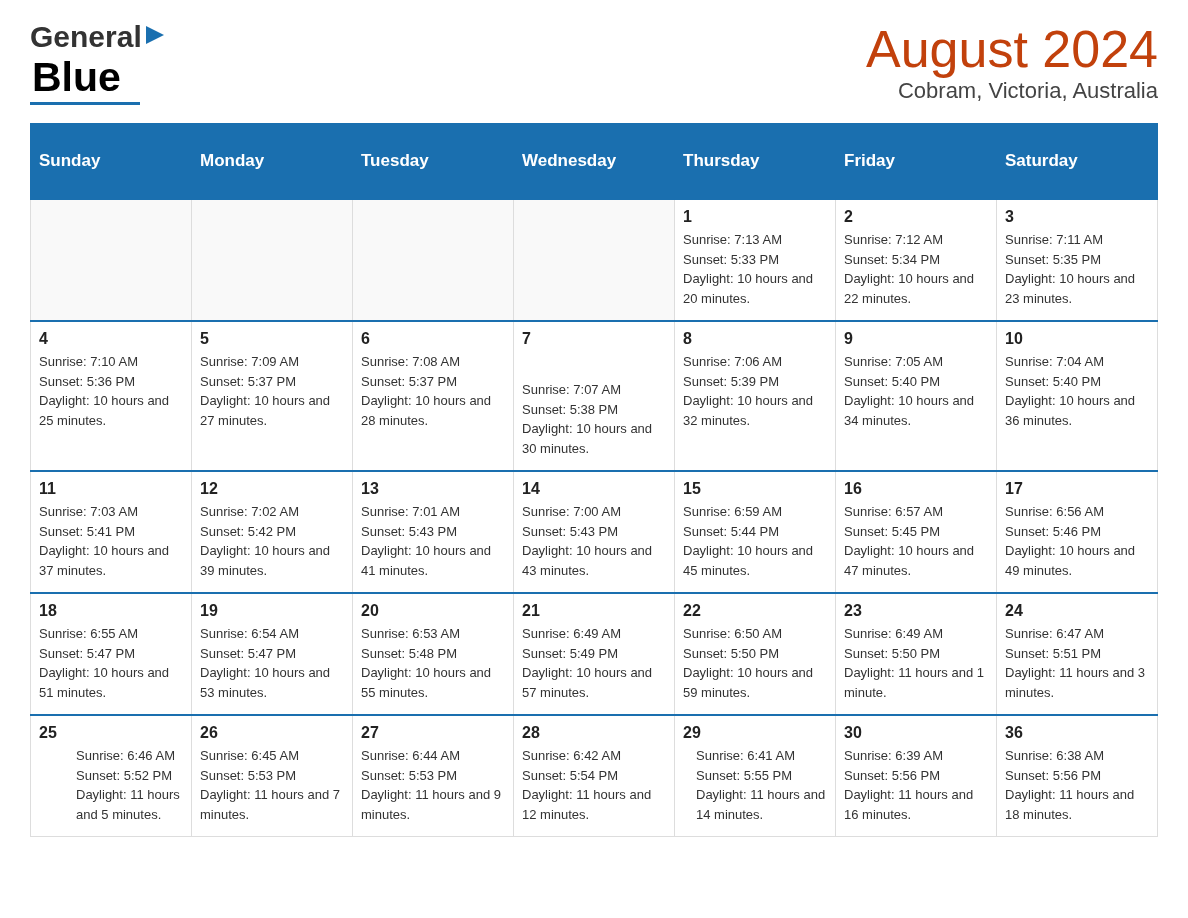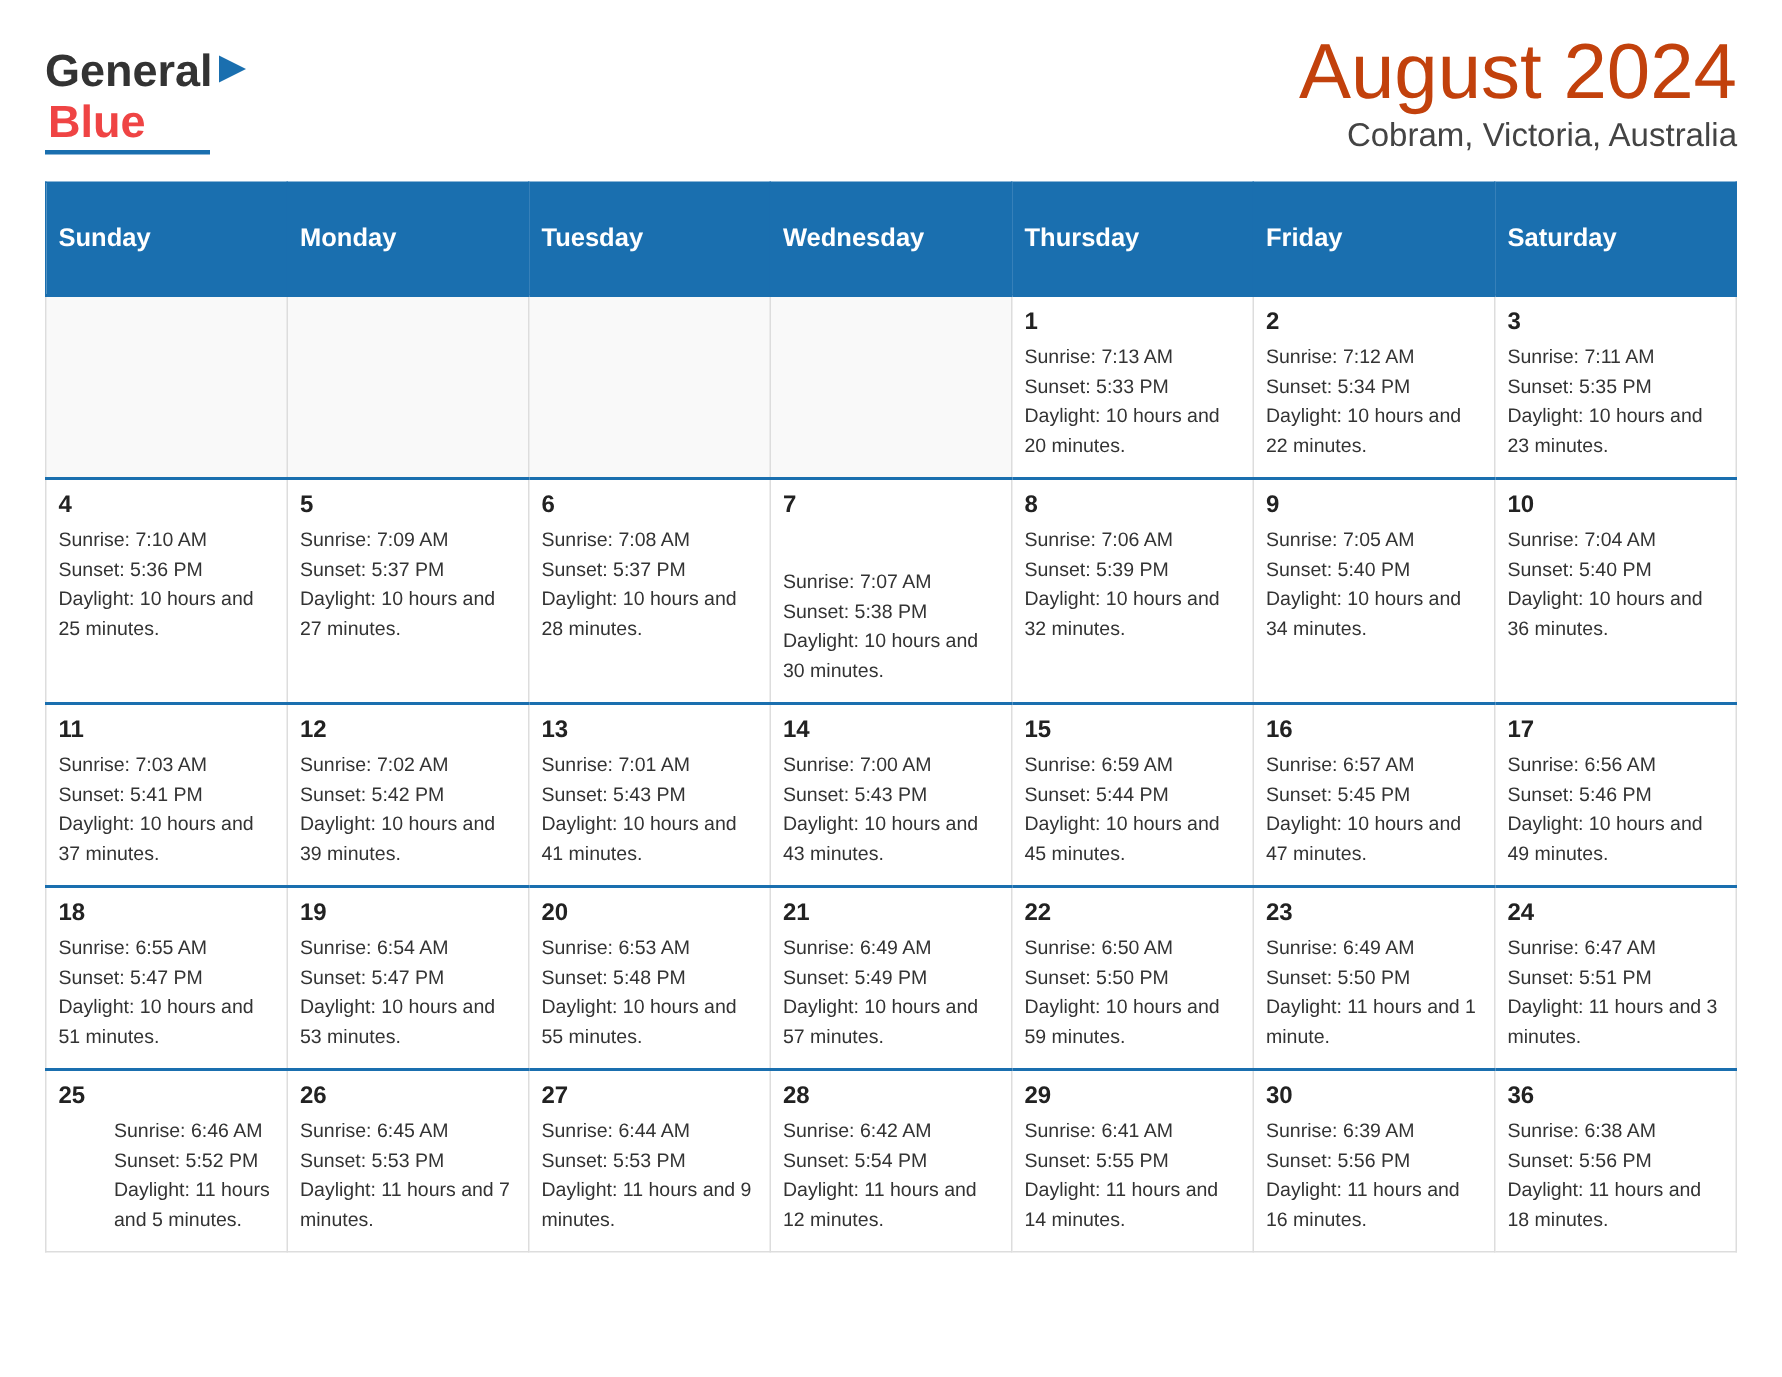--- a/index.html
+++ b/index.html
@@ -6,21 +6,21 @@
     body {
       font-family: Arial, Helvetica, sans-serif;
       background: #fff;
       color: #222;
       width: 1188px;
       min-height: 918px;
       padding: 20px 30px;
     }
     .header {
       display: flex;
-      align-items: flex-end;
+      align-items: center;
       justify-content: space-between;
       margin-bottom: 18px;
     }
     .logo {
       display: flex;
       flex-direction: column;
       align-items: flex-start;
     }
     .header-right {
       text-align: right;
@@ -92,23 +92,23 @@
       font-size: 30px;
       font-weight: bold;
       color: #333;
     }
     .logo-flag {
       display: inline-block;
       position: relative;
       margin-left: 2px;
     }
     .logo-text-blue {
-      font-size: 30px;
+      font-size: 41px;
       font-weight: bold;
-      color: #ef4444;
+      color: #000000;
       display: block;
     }
     .logo-underline {
       height: 3px;
       background: #1a6faf;
       margin-top: 1px;
     }
   </style>
 </head>
 <body>
@@ -323,21 +323,21 @@
 Daylight: 11 hours and 9 minutes.</div>
         </td>
         <td>
           <span class="day-num">28</span>
           <div class="day-info" style="white-space: pre-line;">Sunrise: 6:42 AM
 Sunset: 5:54 PM
 Daylight: 11 hours and 12 minutes.</div>
         </td>
         <td>
           <span class="day-num">29</span>
-          <div class="day-info" style="white-space: pre-line;">Sunrise: 6:41 AM
+          <div class="day-info" style="white-space: pre-line; margin-left: 13px;">Sunrise: 6:41 AM
 Sunset: 5:55 PM
 Daylight: 11 hours and 14 minutes.</div>
         </td>
         <td>
           <span class="day-num">30</span>
           <div class="day-info" style="white-space: pre-line;">Sunrise: 6:39 AM
 Sunset: 5:56 PM
 Daylight: 11 hours and 16 minutes.</div>
         </td>
         <td>

